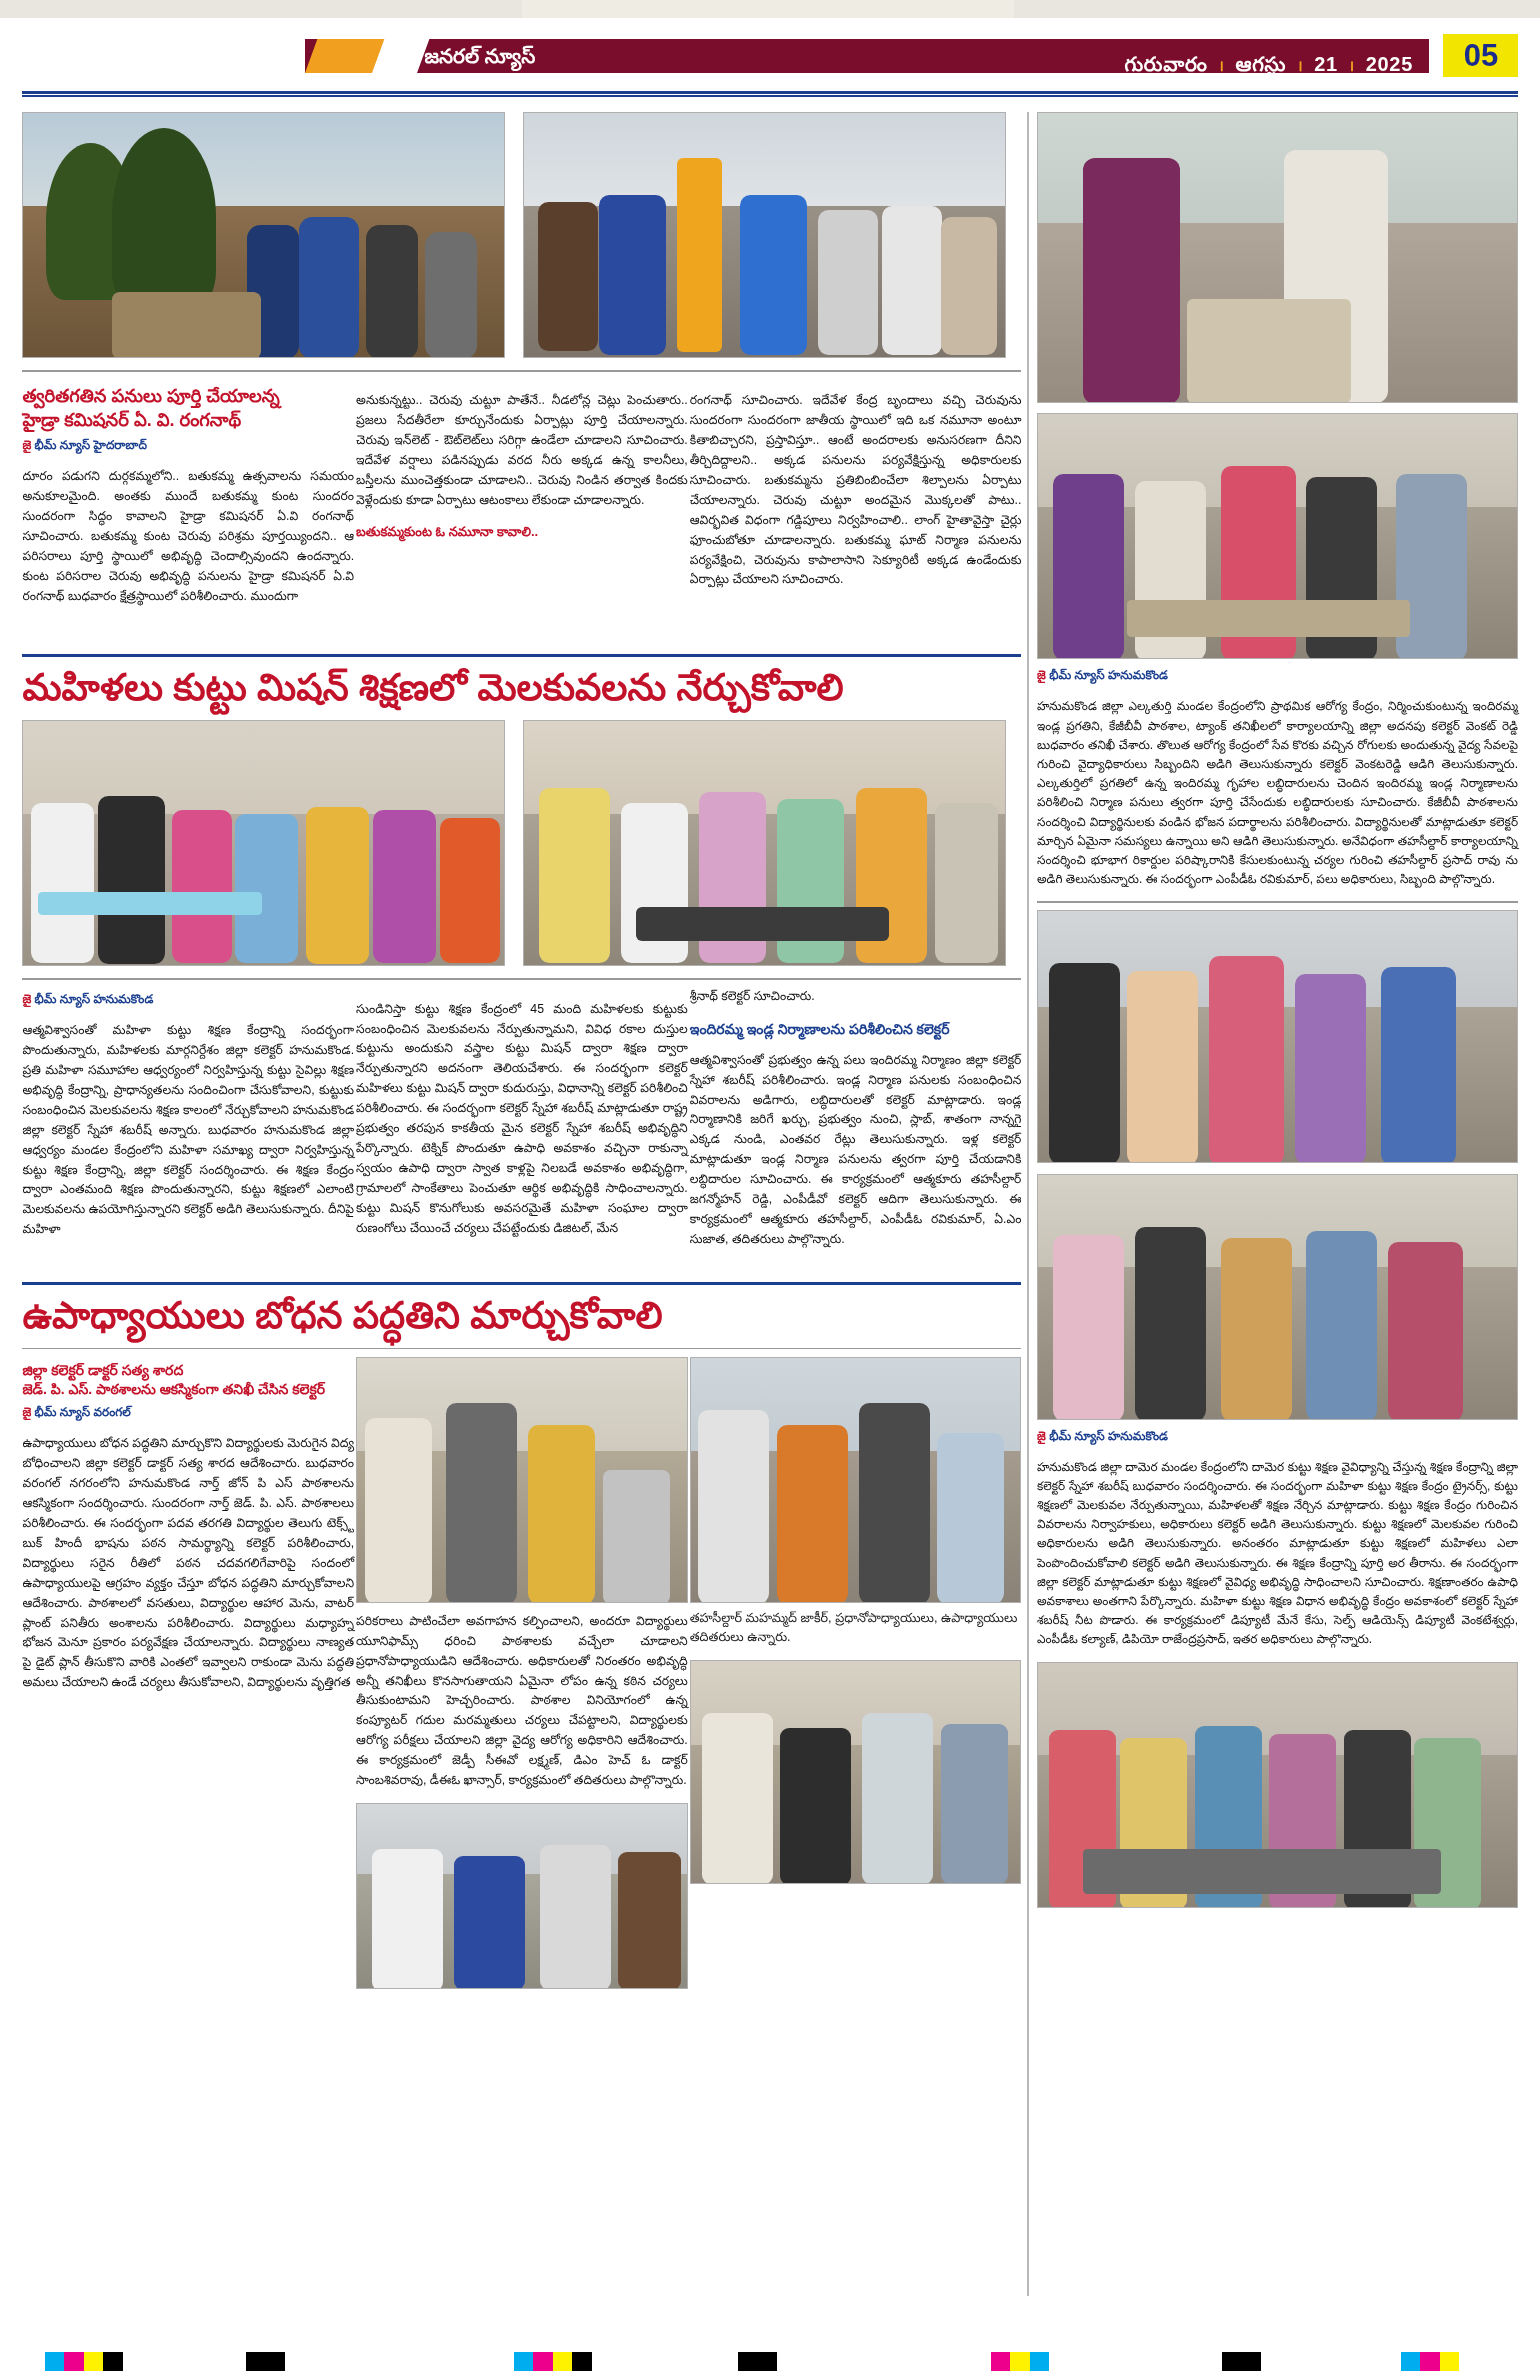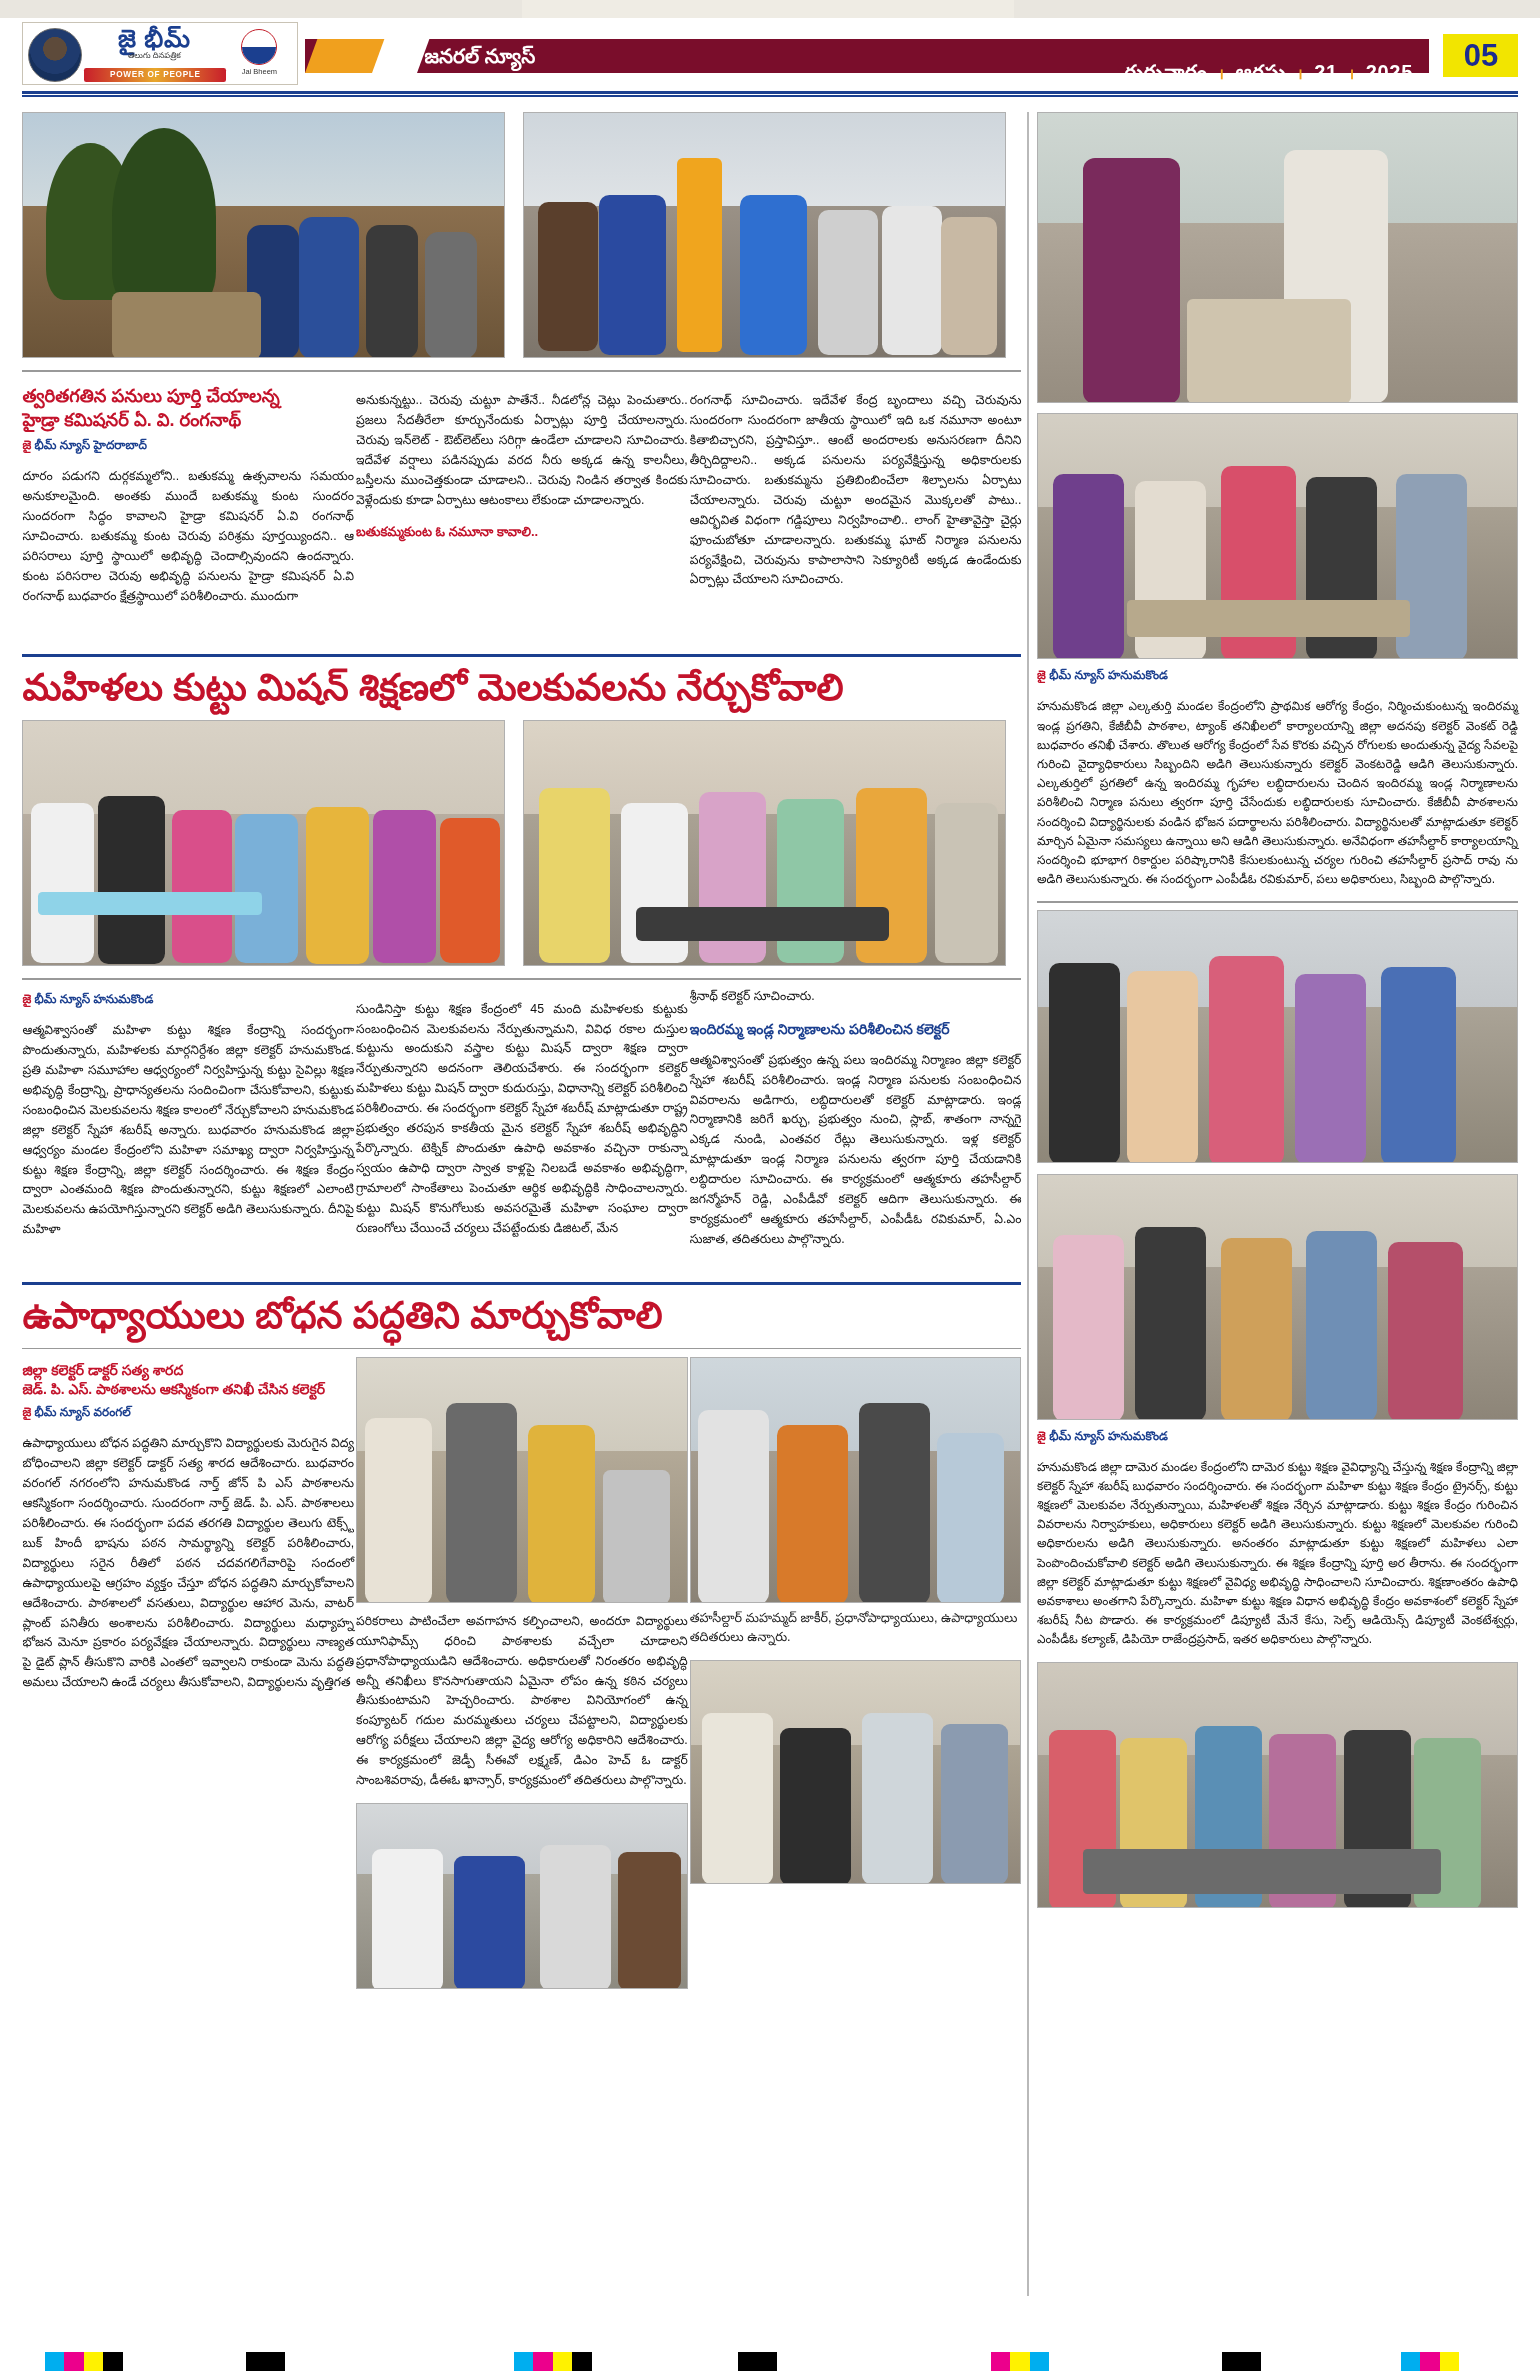--- a/index.html
+++ b/index.html
@@ -23,21 +23,21 @@
   .logo-ribbon{position:absolute;left:61px;top:45px;width:142px;height:13.4px;background:linear-gradient(90deg,#c81e2b,#e8a72b,#c81e2b);border-radius:2.2px;color:#fff;font-size:8.2px;text-align:center;line-height:13.4px;font-weight:bold;letter-spacing:0.7px;}
   .logo-right{position:absolute;right:6px;top:6px;width:64px;text-align:center;}
   .logo-right .circ{width:34px;height:34px;margin:0 auto;border-radius:50%;background:#fff;border:1.5px solid #c21d28;position:relative;overflow:hidden;}
   .logo-right .circ:after{content:"";position:absolute;left:0;top:16.4px;width:34px;height:18px;background:#1b3f8f;}
   .logo-right .nm{font-size:7.5px;color:#333;line-height:9px;margin-top:1.5px;}
   .mast-mid{position:absolute;left:283px;top:0;right:89px;height:63px;}
   .mast-band{position:absolute;left:0;top:16.4px;width:100%;height:34px;background:#7a0d2b;}
   .mast-band .slant{position:absolute;left:0;top:0;width:89px;height:34px;background:#f0a01e;transform:skewX(-20deg);transform-origin:bottom left;}
   .mast-band .slant2{position:absolute;left:67px;top:0;width:45px;height:34px;background:#ffffff;transform:skewX(-20deg);transform-origin:bottom left;}
   .mast-section{position:absolute;left:119px;top:0;height:34px;line-height:34px;color:#fff;font-size:20px;font-weight:bold;}
-  .mast-date{position:absolute;right:16.4px;top:16px;height:34px;line-height:34px;color:#fff;font-size:20px;font-weight:bold;letter-spacing:0.7px;}
+  .mast-date{position:absolute;right:16.4px;top:8px;height:34px;line-height:34px;color:#fff;font-size:20px;font-weight:bold;letter-spacing:0.7px;}
   .mast-date .sep{color:#f0a01e;font-size:15px;padding:0 4.5px;}
   .pageno{position:absolute;right:0;top:12px;width:75px;height:43px;background:#f2e500;color:#1b2c8f;font-size:31px;font-weight:bold;text-align:center;line-height:43px;}
   .mast-rule{position:absolute;left:22.4px;top:91px;width:1496px;height:3px;background:#1b3f8f;}
   .mast-rule2{position:absolute;left:22.4px;top:95px;width:1496px;height:1.5px;background:#1b3f8f;}
 
   
   .leftcol{position:absolute;left:22.4px;top:112px;width:999px;}
   .rightcol{position:absolute;left:1037px;top:112px;width:481px;}
   .vrule{position:absolute;left:1027px;top:112px;width:1.5px;height:2184px;background:#b9b9b9;}
 
@@ -76,32 +76,20 @@
 
 <div class="page">
 
   <div class="topbar">
     <div class="seg" style="left:0;width:522px;background:#e9e6df;"></div>
     <div class="seg" style="left:522px;width:492px;background:#efece4;"></div>
     <div class="seg" style="left:1014px;width:527px;background:#e9e6df;"></div>
   </div>
 
   <div class="masthead">
-    <div class="logo-box">
-      <div class="logo-portrait"></div>
-      <div class="logo-text">
-        <div class="logo-title">జై భీమ్</div>
-        <div class="logo-sub">తెలుగు దినపత్రిక</div>
-      </div>
-      <div class="logo-ribbon">POWER OF PEOPLE</div>
-      <div class="logo-right">
-        <div class="circ"></div>
-        <div class="nm">Jai Bheem</div>
-      </div>
-    </div>
 
     <div class="mast-mid">
       <div class="mast-band">
         <div class="slant"></div>
         <div class="slant2"></div>
         <div class="mast-section">జనరల్ న్యూస్</div>
         <div class="mast-date">
           <span>గురువారం</span>
           <span class="sep">।</span>
           <span>ఆగస్టు</span>

